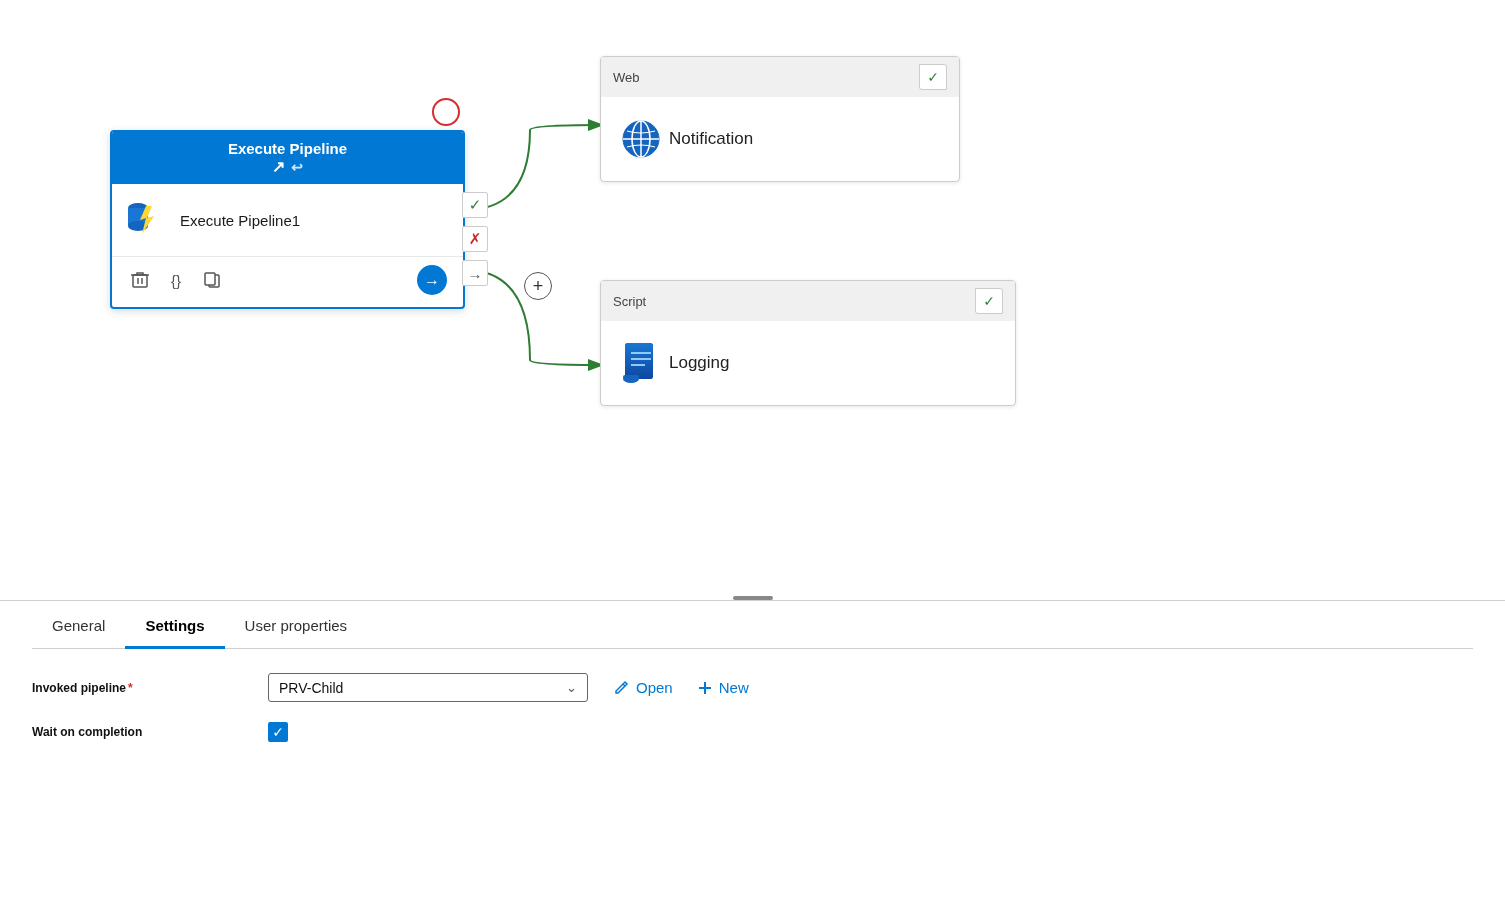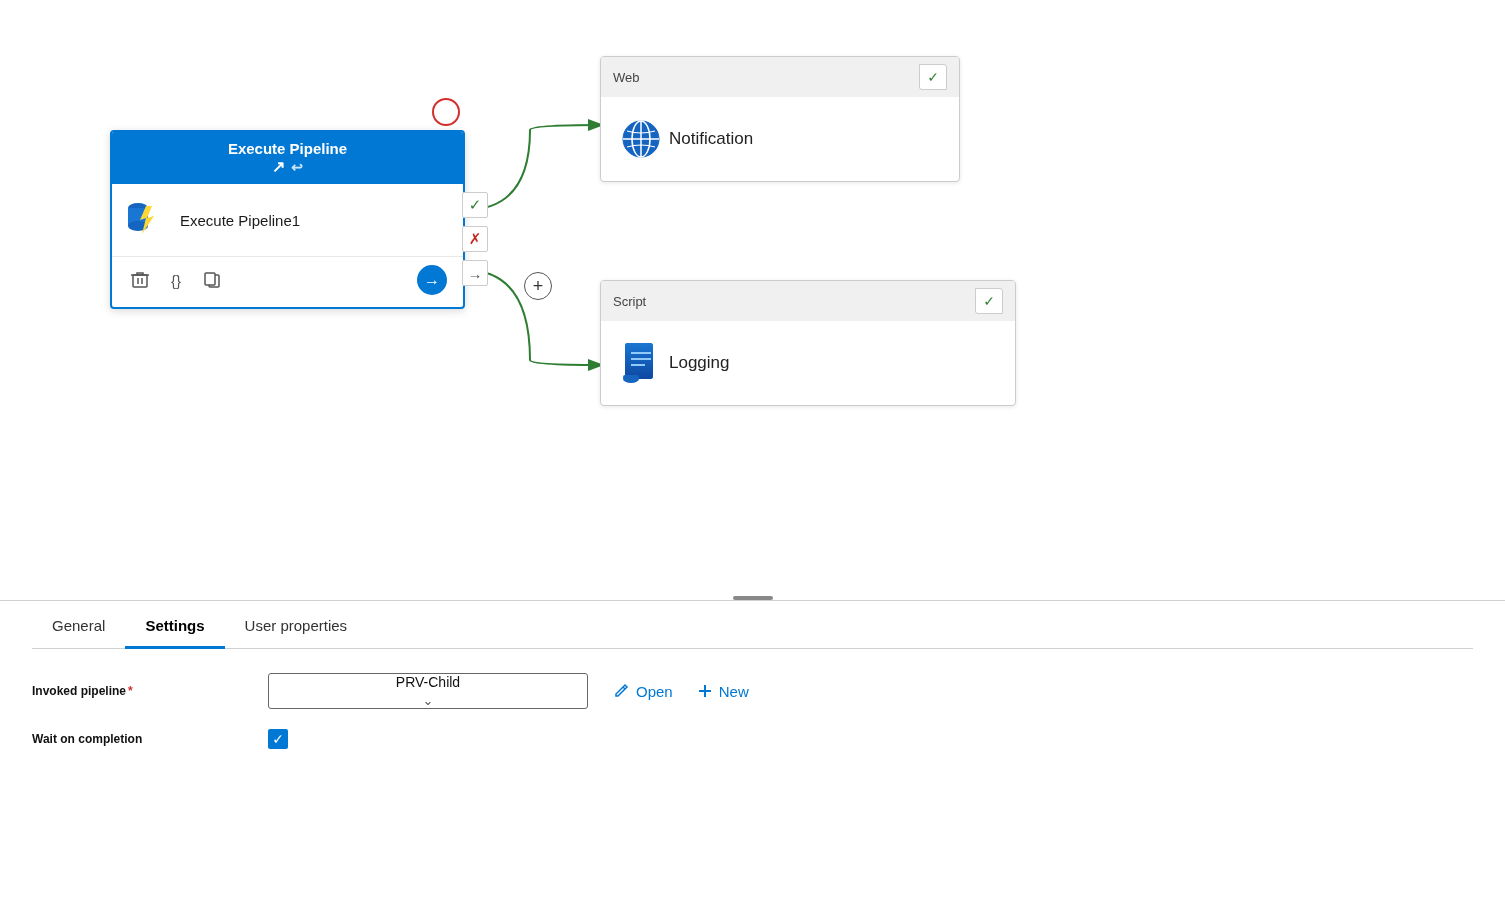--- a/index.html
+++ b/index.html
@@ -294,31 +294,30 @@
       font-weight: 700;
       color: #111;
       min-width: 220px;
     }
     .required-star {
       color: #d32f2f;
       margin-left: 2px;
     }
     .dropdown-select {
       width: 320px;
-      height: 36px;
+      height: 29px;
       border: 1px solid #666;
       border-radius: 3px;
       padding: 0 10px;
       font-size: 14px;
       display: flex;
       align-items: center;
       justify-content: space-between;
       cursor: pointer;
       background: #fff;
-      flex-direction: column;
     }
     .dropdown-text {
       font-size: 14px;
       color: #111;
     }
     .dropdown-chevron {
       font-size: 13px;
       color: #555;
     }
     .open-link {

